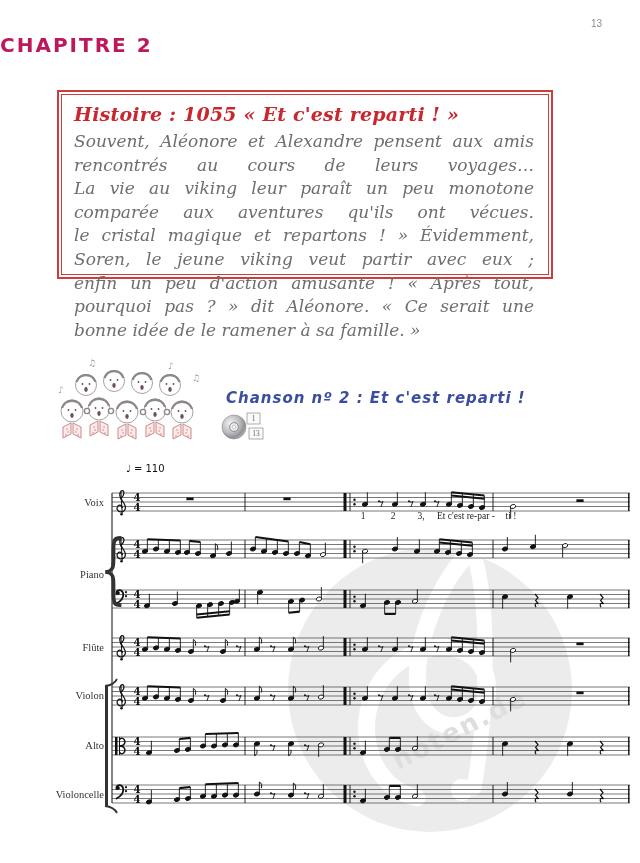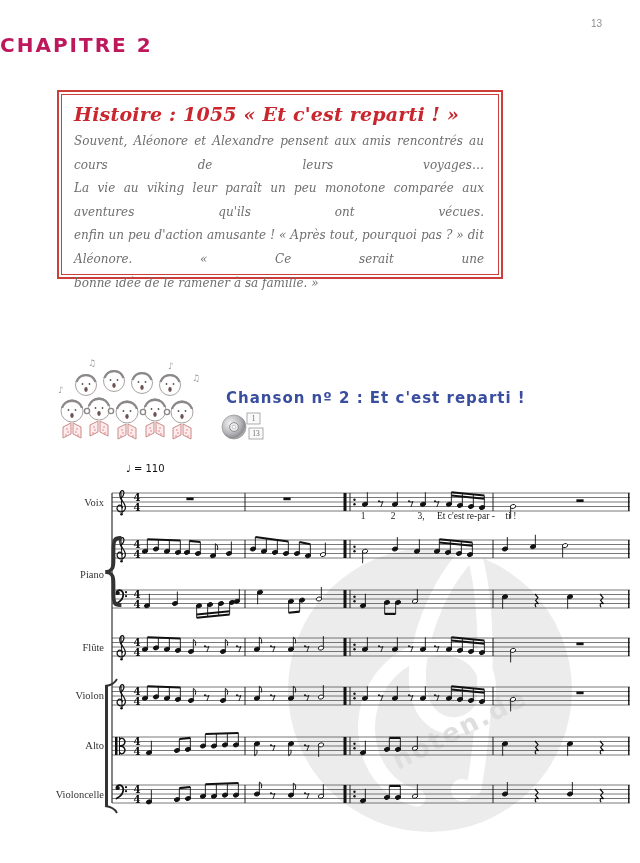--- a/index.html
+++ b/index.html
@@ -2,48 +2,49 @@
 <html><head>
 <meta charset="utf-8">
 <style>
   html,body{margin:0;padding:0;background:#e8e8e8;}
   .page{position:relative;width:640px;height:863px;background:#ffffff;overflow:hidden;
         font-family:"Liberation Sans",sans-serif;padding-left:17px;}
   .pageno{position:absolute;top:18px;right:55px;font-size:10px;color:#8f8f8f;}
   .chapter{position:absolute;top:33px;left:0;width:100%;text-align:left;
            font-family:"DejaVu Sans",sans-serif;font-weight:bold;font-size:20px;
            letter-spacing:2px;color:#be185d;}
-  .storybox{position:absolute;left:57px;top:90px;width:446px;height:189px;
+  .storybox{position:absolute;left:57px;top:90px;width:496px;height:189px;
             border:2px solid #cd3d3a;background:#fff;box-sizing:border-box;}
   .storybox-inner{position:absolute;left:2px;top:2px;right:2px;bottom:2px;
             border:1px solid #cd3d3a;padding:6px 14px 0 12px;box-sizing:border-box;}
   .story-title{font-family:"DejaVu Serif",serif;font-style:italic;font-weight:bold;
             font-size:19px;color:#c9262e;margin:2px 0 5px 0;letter-spacing:0.2px;}
-  .story-line{font-family:"DejaVu Serif",serif;font-style:italic;font-size:12px;
+  .story-line{font-family:"DejaVu Serif",serif;font-style:italic;font-size:17px;
             color:#6e6e6e;line-height:23.6px;text-align:justify;}
   .story-line.j{text-align-last:justify;}
   .song-title{position:absolute;left:226px;top:389px;font-family:"DejaVu Sans",sans-serif;
-            font-weight:bold;font-size:15px;letter-spacing:1px;color:#3a4e9f;}
+            font-weight:bold;font-size:15px;letter-spacing:1px;color:#3a4e9f;font-style:italic;}
   .choir{position:absolute;left:52px;top:355px;}
   .cd{position:absolute;left:220px;top:411px;}
   .score{position:absolute;left:0;top:458px;}
 </style>
 </head>
 <body>
 
 <div class="page">
 
   <div class="pageno">13</div>
   <div class="chapter">CHAPITRE 2</div>
 
   <div class="storybox">
     <div class="storybox-inner">
       <div class="story-title">Histoire : 1055 « Et c'est reparti ! »</div>
       <div class="story-line j">Souvent, Aléonore et Alexandre pensent aux amis rencontrés au cours de leurs voyages…</div>
       <div class="story-line j">La vie au viking leur paraît un peu monotone comparée aux aventures qu'ils ont vécues.</div>
+      <div class="story-line j">le cristal magique et repartons ! » Évidemment, Soren, le jeune viking veut partir avec eux ;</div>
       <div class="story-line j">enfin un peu d'action amusante ! « Après tout, pourquoi pas ? » dit Aléonore. « Ce serait une</div>
       <div class="story-line">bonne idée de le ramener à sa famille. »</div>
     </div>
   </div>
 
   <div class="choir">
     <svg id="choir-svg" width="155" height="98" viewBox="0 0 155 98">
         <circle cx="34" cy="30" r="10.5" fill="#fff" stroke="#a9a2a2" stroke-width="1"></circle>
         <path d="M24.5 27 A 10 10 0 0 1 43.5 27" stroke="#8d8888" stroke-width="2.4" fill="none"></path>
         <circle cx="30.5" cy="29" r="0.9" fill="#555"></circle>

